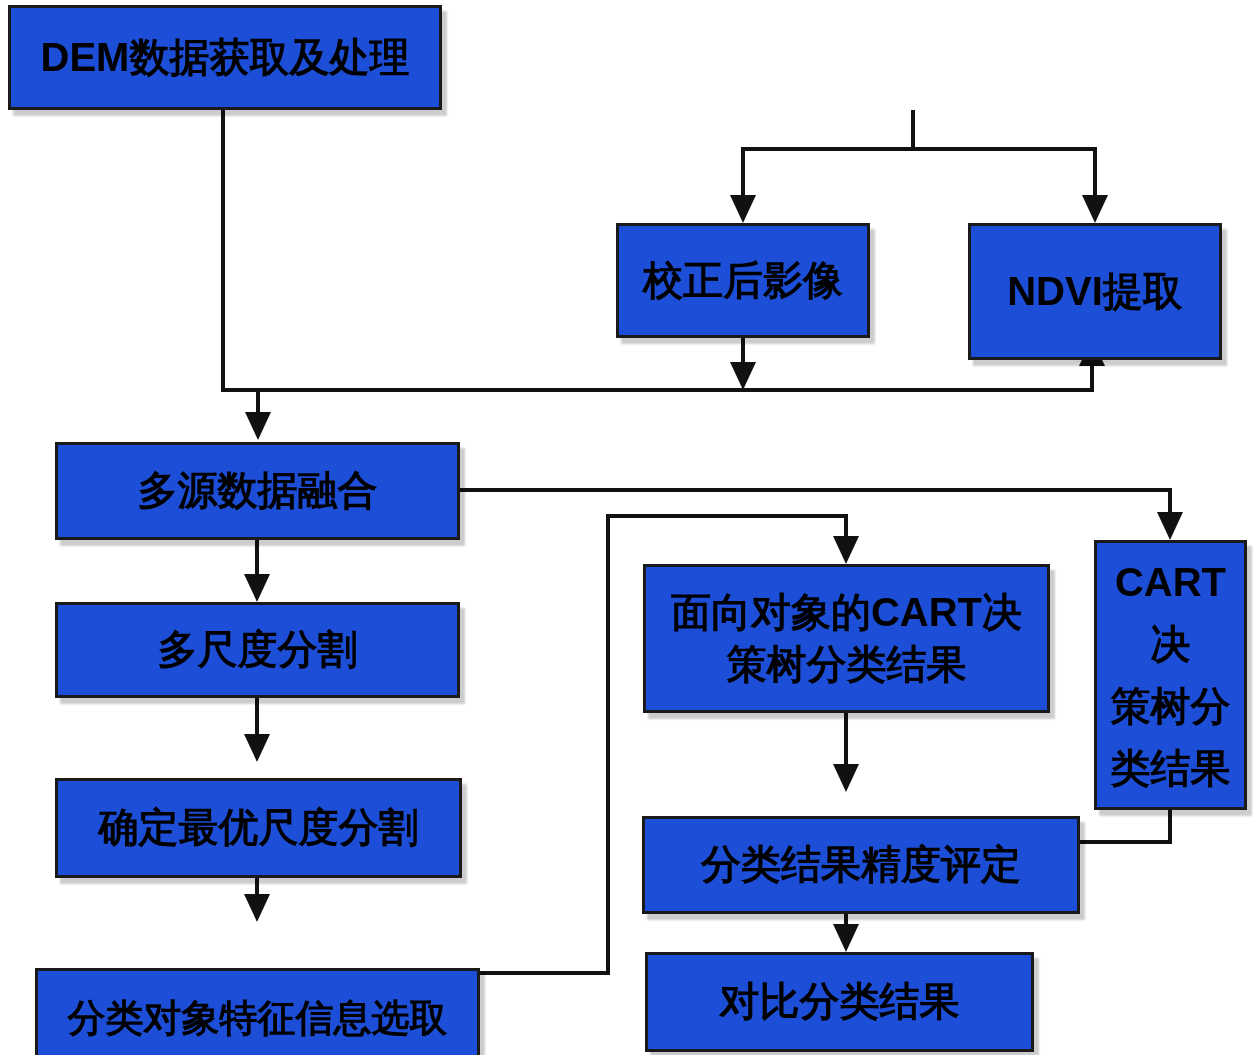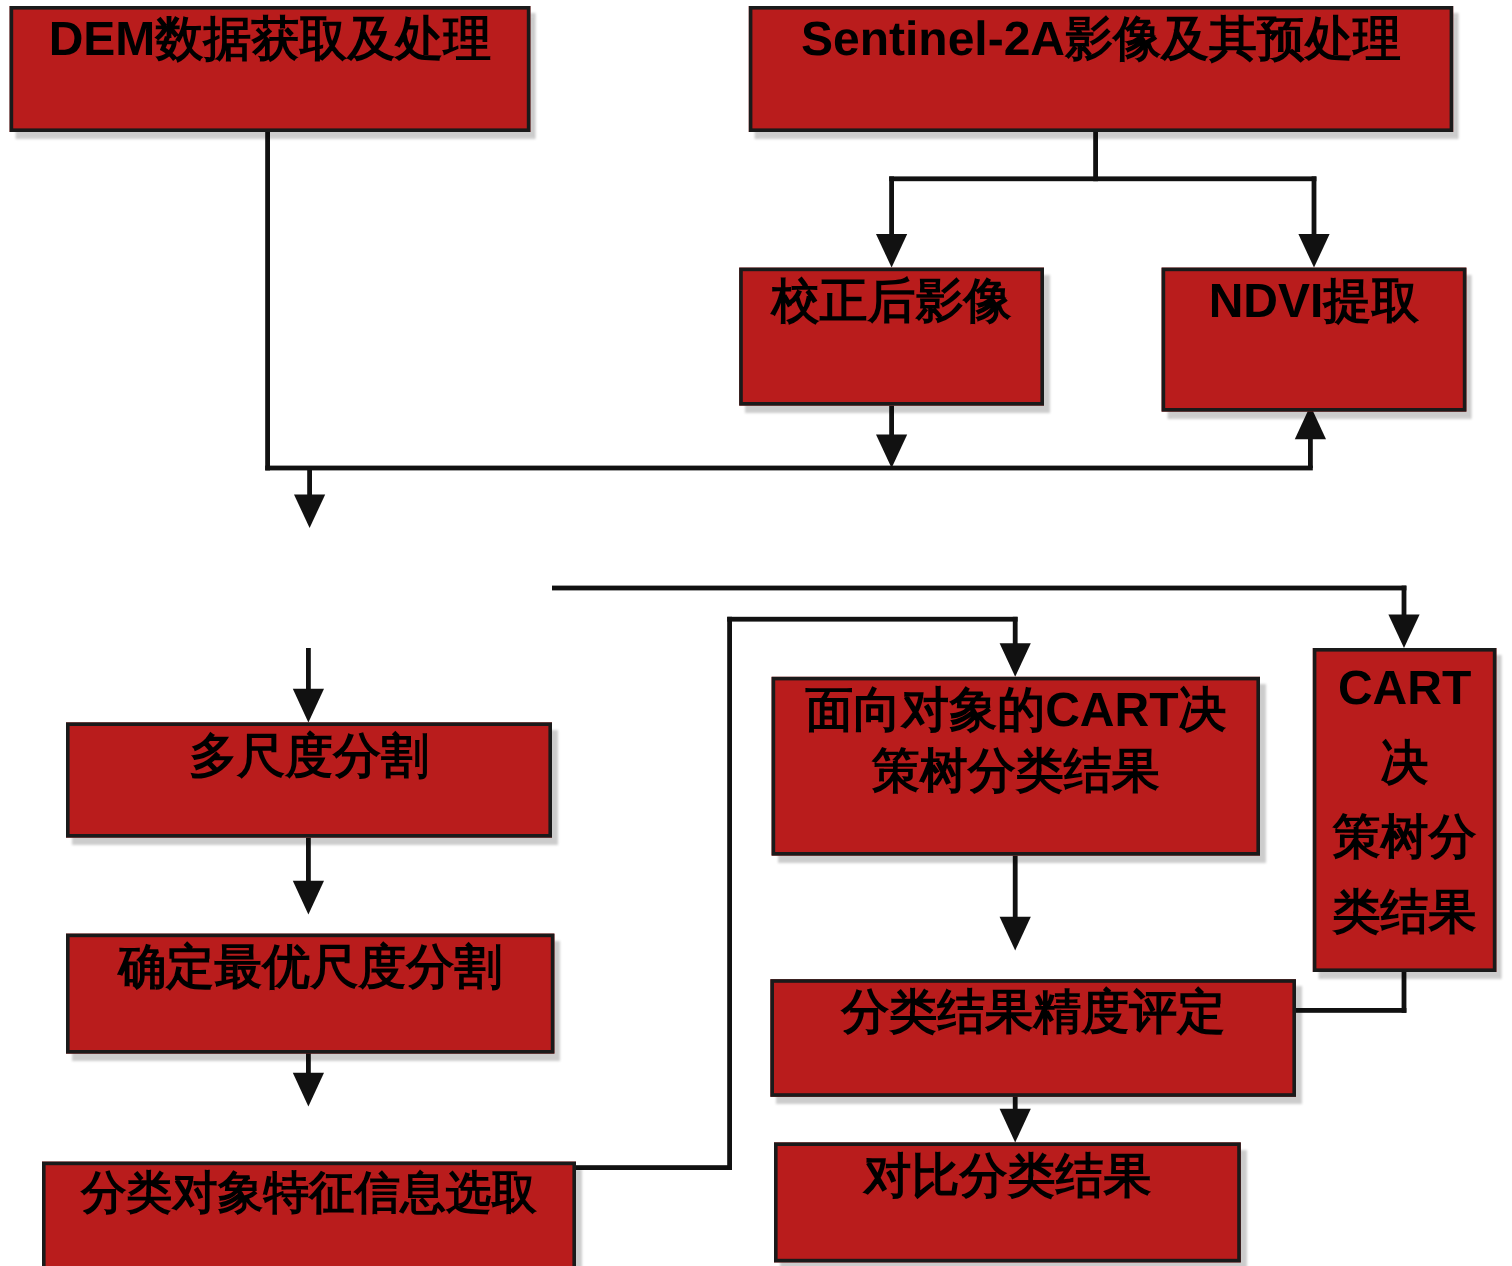--- a/index.html
+++ b/index.html
@@ -6,41 +6,41 @@
   #canvas {
     position:relative;
     width:1260px; height:1055px;
     background:#ffffff;
     font-family:"Liberation Sans","DejaVu Sans",sans-serif;
     overflow:hidden;
   }
   .node {
     position:absolute;
     box-sizing:border-box;
-    background:#b91c1c;
+    background:#1d4ed8;
     border:3px solid #1a1a1a;
     box-shadow:5px 6px 2px rgba(0,0,0,0.20);
-    display:flex; align-items:flex-start; justify-content:center;
+    display:flex; align-items:center; justify-content:center;
     color:#000;
     font-weight:700;
     font-size:40px;
     text-align:center;
   }
   .node .lbl { white-space:pre-line; line-height:1.28; }
   .seg { position:absolute; background:#111; }
   .arr { position:absolute; width:0; height:0; }
   .arr.down  { border-left:13px solid transparent; border-right:13px solid transparent; border-top:28px solid #111; }
   .arr.up    { border-left:13px solid transparent; border-right:13px solid transparent; border-bottom:28px solid #111; }
   .arr.left  { border-top:13px solid transparent; border-bottom:13px solid transparent; border-right:28px solid #111; }
 
   
   #n-dem        { left:8px;    top:5px;   width:434px; height:105px; }
   #n-sentinel   { left:624px;  top:5px;   width:587px; height:105px; }
   #n-corrected  { left:616px;  top:223px; width:254px; height:115px; }
-  #n-ndvi       { left:968px;  top:223px; width:254px; height:120px; }
+  #n-ndvi       { left:968px;  top:223px; width:254px; height:137px; }
   #n-fusion     { left:55px;   top:442px; width:405px; height:98px;  }
   #n-multiscale { left:55px;   top:602px; width:405px; height:96px;  }
   #n-optimal    { left:55px;   top:778px; width:407px; height:100px; }
   #n-feature    { left:35px;   top:968px; width:445px; height:100px; font-size:38px; }
   #n-oocart     { left:643px;  top:564px; width:407px; height:149px; }
   #n-cart       { left:1094px; top:540px; width:153px; height:270px; line-height:1.5; }
   #n-cart .lbl  { line-height:1.55; }
   #n-accuracy   { left:642px;  top:816px; width:438px; height:98px;  }
   #n-compare    { left:645px;  top:952px; width:389px; height:100px; }
 </style>
@@ -94,28 +94,28 @@
   <div class="seg" style="left:1168px; top:810px; width:4px; height:34px;"></div>
   <div class="seg" style="left:1074px; top:840px; width:98px; height:4px;"></div>
   <div class="arr left" style="left:1050px; top:829px;"></div>
 
   <div class="seg" style="left:844px; top:890px; width:4px; height:36px;"></div>
   <div class="arr down" style="left:833px; top:924px;"></div>
 
   <div class="node" id="n-dem">
     <span class="lbl">DEM数据获取及处理</span>
   </div>
-  <div class="node" id="n-sentinel">
-    <span class="lbl">Sentinel-2A影像及其预处理</span>
-  </div>
   <div class="node" id="n-corrected">
     <span class="lbl">校正后影像</span>
   </div>
   <div class="node" id="n-ndvi">
     <span class="lbl">NDVI提取</span>
+  </div>
+  <div class="node" id="n-fusion">
+    <span class="lbl">多源数据融合</span>
   </div>
   <div class="node" id="n-multiscale">
     <span class="lbl">多尺度分割</span>
   </div>
   <div class="node" id="n-optimal">
     <span class="lbl">确定最优尺度分割</span>
   </div>
   <div class="node" id="n-feature">
     <span class="lbl">分类对象特征信息选取</span>
   </div>

